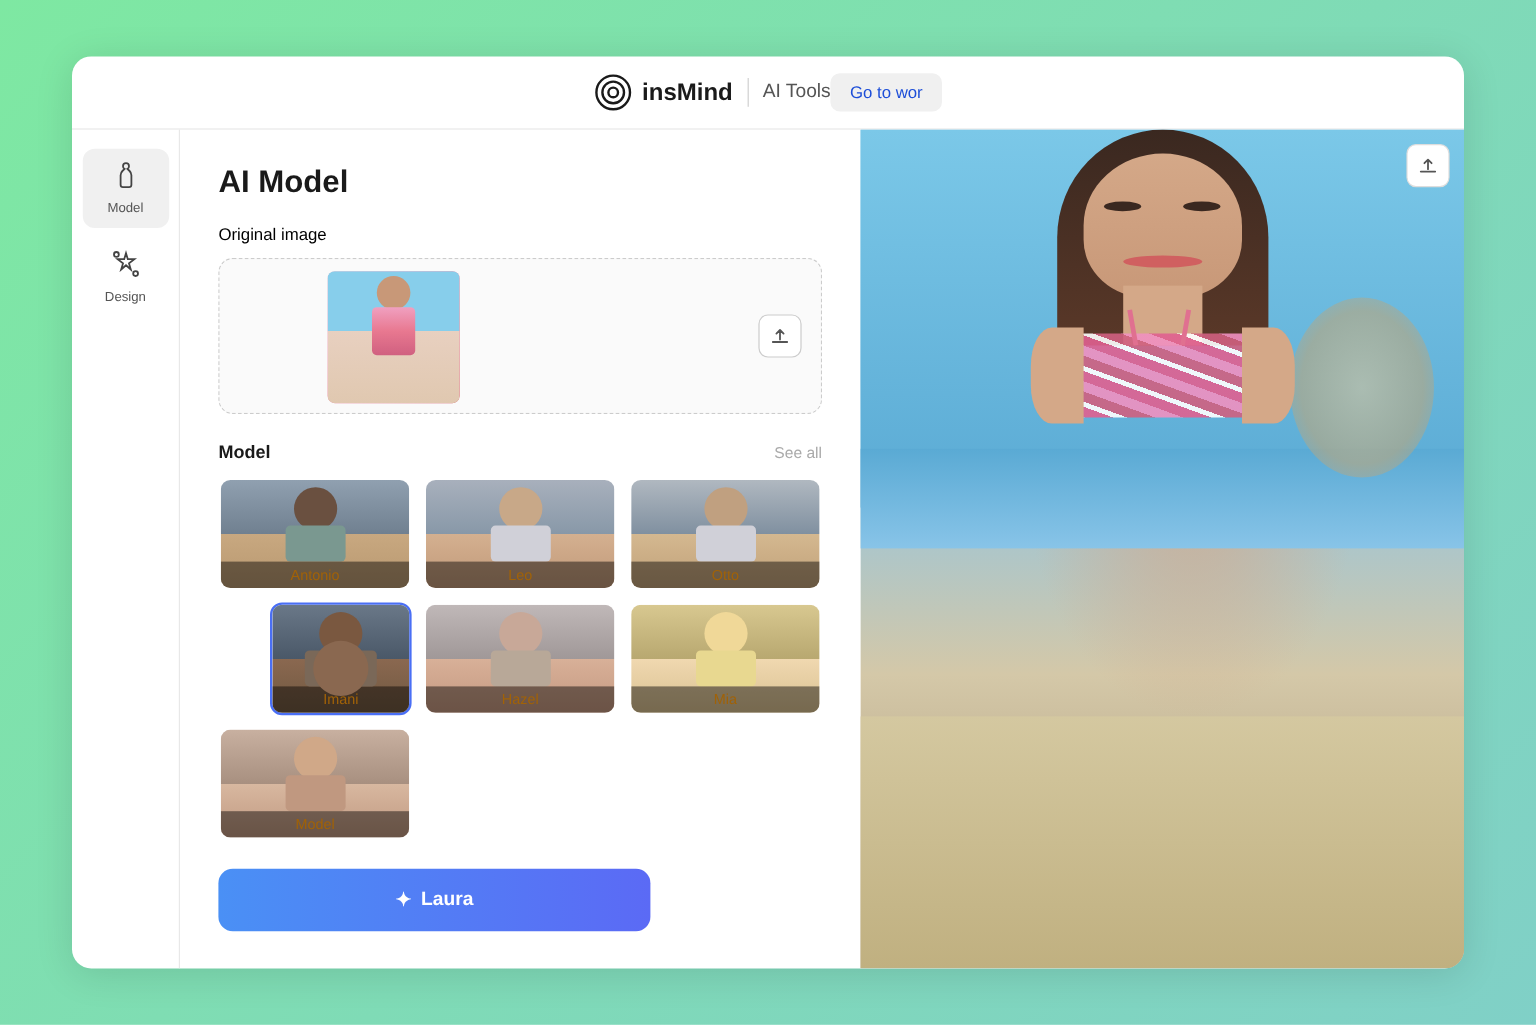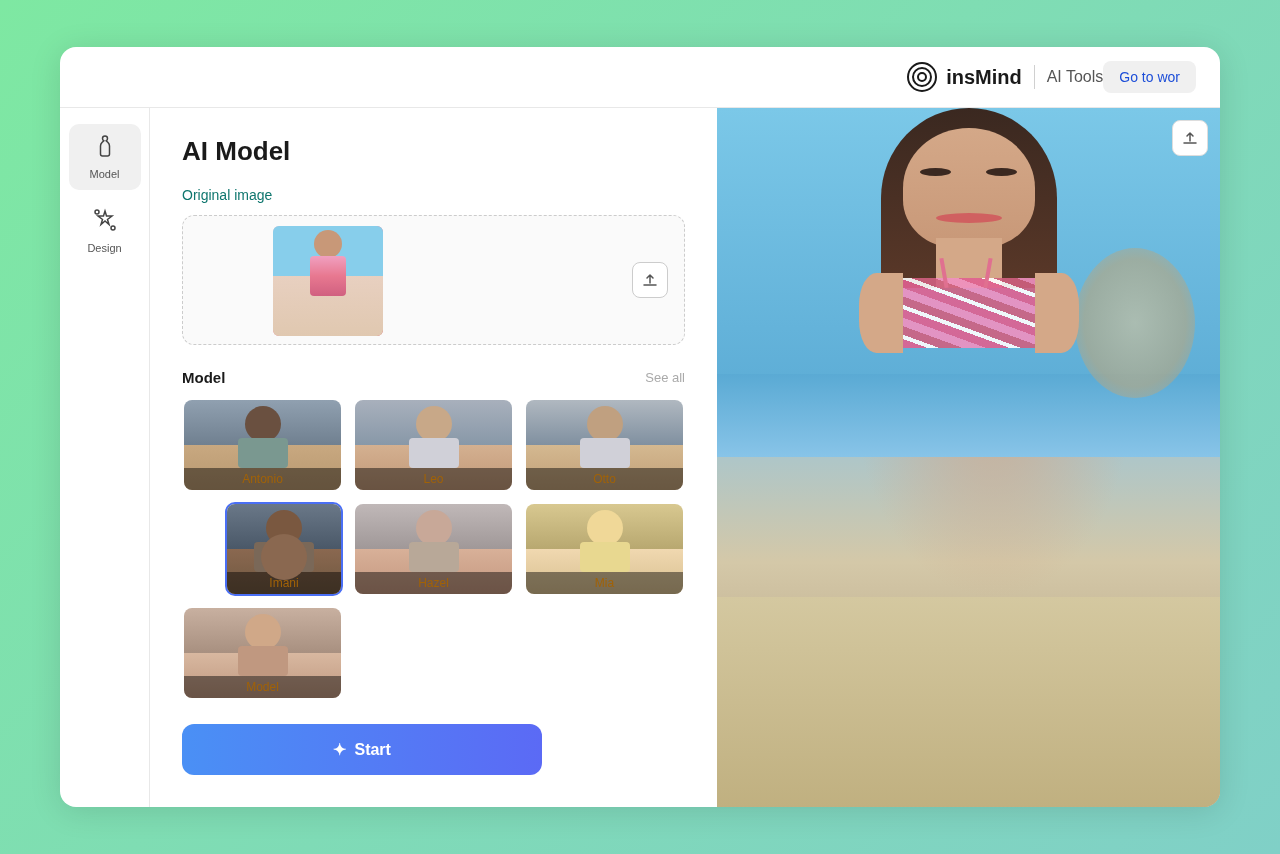--- a/index.html
+++ b/index.html
@@ -20,21 +20,21 @@
       min-height: 760px;
       overflow: hidden;
       display: flex;
       flex-direction: column;
       box-shadow: 0 4px 32px rgba(0,0,0,0.12);
     }
     
     .header {
       display: flex;
       align-items: center;
-      justify-content: flex-end;
+      justify-content: center;
       padding: 14px 24px;
       border-bottom: 1px solid #e8e8e8;
     }
     .header-left {
       display: flex;
       align-items: center;
       gap: 12px;
     }
     .logo {
       display: flex;
@@ -115,21 +115,21 @@
       max-width: 620px;
     }
     .page-title {
       font-size: 26px;
       font-weight: 700;
       color: #1a1a1a;
       margin-bottom: 20px;
     }
     .section-label {
       font-size: 14px;
-      color: #0f766e;
+      color: #000000;
       margin-bottom: 12px;
       font-weight: 400;
     }
     
     .upload-area {
       border: 1.5px dashed #ccc;
       border-radius: 12px;
       height: 130px;
       display: flex;
       align-items: center;
@@ -414,21 +414,21 @@
             <div style="position:absolute;top:6px;left:50%;transform:translateX(-50%);width:36px;height:36px;background:#d0a888;border-radius:50%;"></div>
             <div style="position:absolute;top:38px;left:50%;transform:translateX(-50%);width:50px;height:30px;background:#c09880;border-radius:4px;"></div>
           </div>
           <div class="model-card-label">Model</div>
         </div>
 
       </div>
 
       <button class="start-btn">
         <span style="font-size:16px;">✦</span>
-        <span>Start</span>
+        <span>Laura</span>
       </button>
     </div>
 
     <div class="preview-panel">
 
       <div class="preview-upload-btn">
         <svg width="18" height="18" viewBox="0 0 18 18" fill="none">
           <path d="M9 12V4M9 4L6 7M9 4L12 7" stroke="#555" stroke-width="1.5" stroke-linecap="round" stroke-linejoin="round"></path>
           <path d="M3 14H15" stroke="#555" stroke-width="1.5" stroke-linecap="round"></path>
         </svg>

